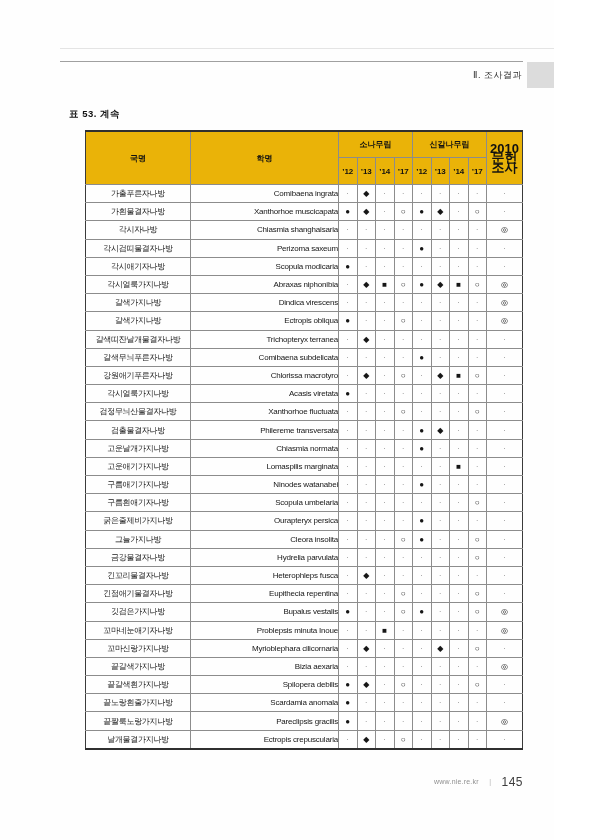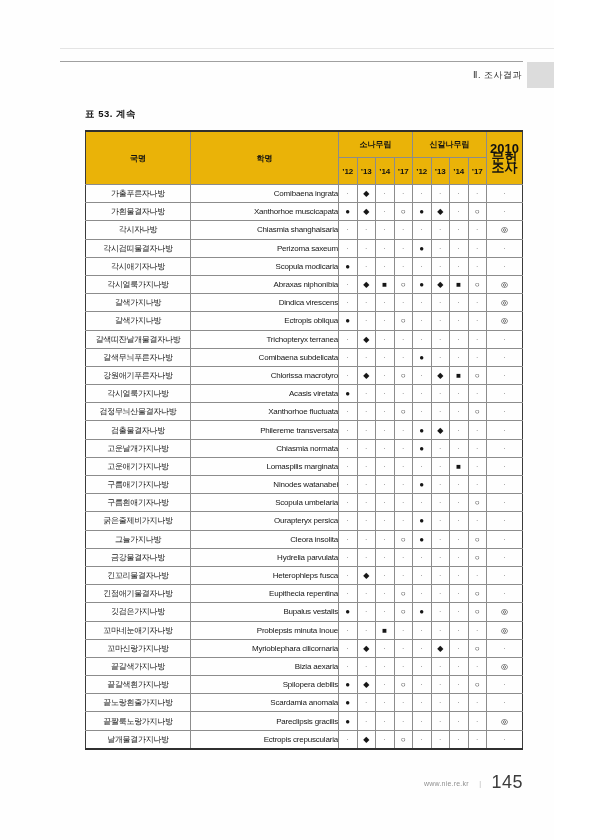--- a/index.html
+++ b/index.html
@@ -7,21 +7,21 @@
     position:relative; width:554px; height:840px; background:#fefefe;
     font-family:"Liberation Sans","DejaVu Sans",sans-serif; color:#1c1c1c; overflow:hidden;
   }
   .rule-1 {position:absolute; left:60px; top:48px; width:548px; height:1px; background:#e4e4e4;}
   .rule-2 {position:absolute; left:60px; top:61px; width:463px; height:1px; background:#a0a0a0;}
   .section-label {
     position:absolute; top:69px; left:60px; width:462px; text-align:right;
     font-size:9px; color:#2e2e2e; letter-spacing:0.5px;
   }
   .tab-box {position:absolute; left:527px; top:62px; width:82px; height:26px; background:#dcdcdc;}
-  .caption {position:absolute; left:85px; top:108px; font-size:9.5px; font-weight:bold; color:#101010; letter-spacing:0.5px;}
+  .caption {position:absolute; left:69px; top:108px; font-size:9.5px; font-weight:bold; color:#101010; letter-spacing:0.5px;}
 
   table.species {
     position:absolute; left:85px; top:130px; width:437px;
     border-collapse:collapse; table-layout:fixed;
   }
   table.species th, table.species td {
     border:1px solid #8c8c8c; padding:0; vertical-align:middle;
     overflow:hidden; white-space:nowrap;
   }
   table.species thead tr:first-child th {border-top:2px solid #2f2f2f;}
@@ -37,21 +37,21 @@
   th.lit span {display:block; line-height:9.5px; font-size:13px;}
   table.species tbody td {height:17.2px; font-size:8px; color:#161616;}
   td.k {text-align:center; padding-left:4px; font-size:7.8px; letter-spacing:-0.3px;}
   td.s {text-align:right; padding-left:5px; font-size:8px; letter-spacing:-0.2px;}
   td.c {text-align:center; font-size:8.5px; line-height:17px;}
   td.c.empty {color:#8a8a8a; font-size:7px;}
 
   .footer {position:absolute; top:772px; left:222px; width:301px; text-align:right;}
   .footer .url {font-size:7px; color:#8f8f8f; vertical-align:2px; letter-spacing:0.2px;}
   .footer .sep {font-size:7px; color:#b5b5b5; margin:0 6px; vertical-align:2px;}
-  .footer .num {font-size:18px; color:#3c3c3c; letter-spacing:0.5px;}
+  .footer .num {font-size:12px; color:#3c3c3c; letter-spacing:0.5px;}
 </style>
 </head>
 <body>
 
 <div class="page">
   <div class="rule-1"></div>
   <div class="rule-2"></div>
   <div class="section-label">Ⅱ. 조사결과</div>
   <div class="tab-box"></div>
   <div class="caption">표 53. 계속</div>

